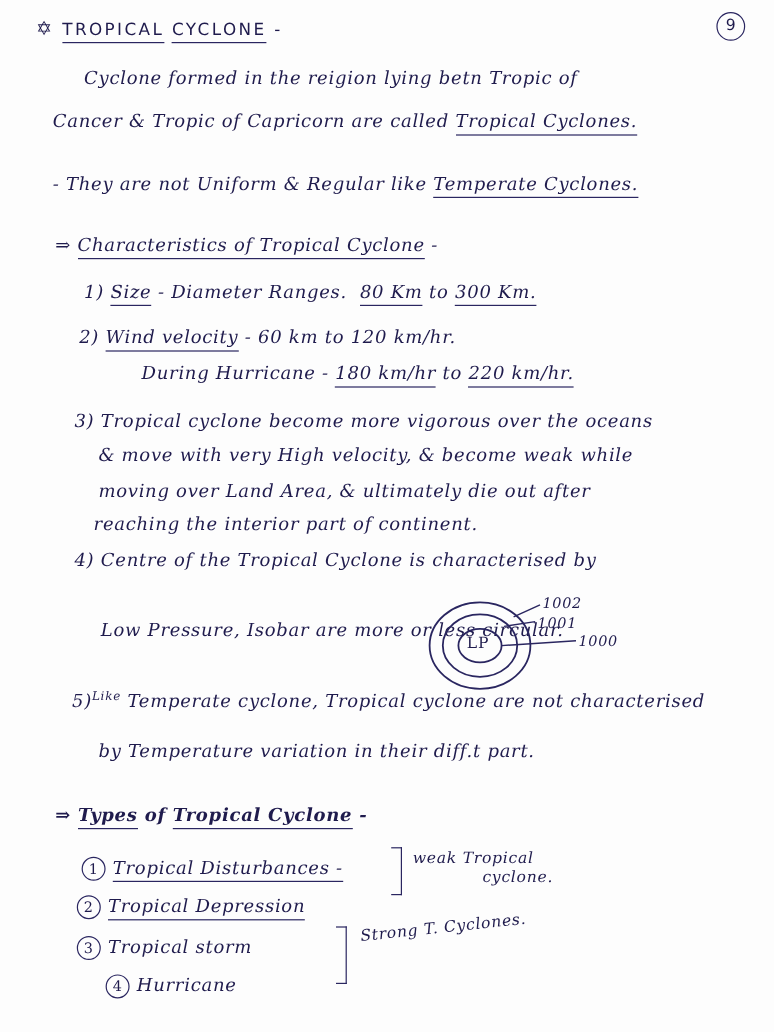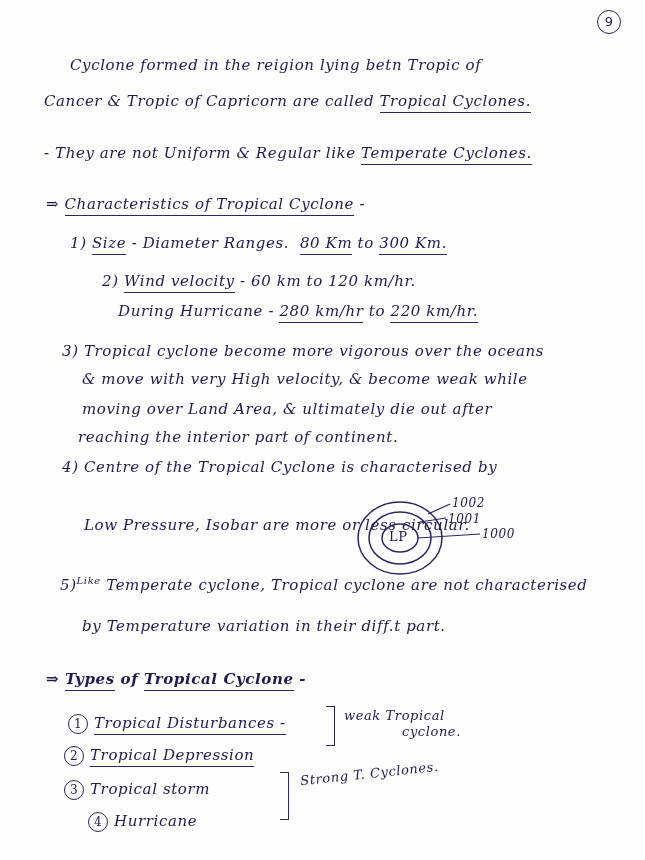--- a/index.html
+++ b/index.html
@@ -19,20 +19,26 @@
   .brace{position:absolute;border-right:1.5px solid #2a2660;border-top:1.5px solid #2a2660;border-bottom:1.5px solid #2a2660;width:8px;}
   svg{position:absolute;}
 </style>
 </head>
 <body>
 
 <div class="page">
 
   <div class="pgnum">9</div>
 
+  <div class="ln title" style="left:30px;top:14px;">
+    <span class="star">✡</span>
+    <span class="u">TROPICAL</span>
+    <span class="u">CYCLONE</span>
+    <span>-</span>
+  </div>
 
   <div class="ln" style="left:70px;top:56px;">Cyclone formed in the reigion lying betn Tropic of</div>
   <div class="ln" style="left:44px;top:92px;">
     <span>Cancer &amp; Tropic of Capricorn are called</span>
     <span class="u">Tropical Cyclones.</span>
   </div>
   <div class="ln" style="left:44px;top:132px;margin-top:12px;">
     <span>- They are not Uniform &amp; Regular like</span>
     <span class="u">Temperate Cyclones.</span>
   </div>
@@ -45,28 +51,28 @@
 
   <div class="ln" style="left:70px;top:234px;">
     <span>1)</span>
     <span class="u">Size</span>
     <span>- Diameter Ranges.</span>&nbsp;
     <span class="u">80 Km</span>
     <span>to</span>
     <span class="u">300 Km.</span>
   </div>
 
-  <div class="ln" style="left:66px;top:272px;margin-left:36px;">
+  <div class="ln" style="left:66px;top:272px;">
     <span>2)</span>
     <span class="u">Wind velocity</span>
     <span>-   60 km  to  120 km/hr.</span>
   </div>
   <div class="ln" style="left:118px;top:302px;">
     <span>During  Hurricane  -</span>
-    <span class="u">280 km/hr</span>
+    <span class="u">180 km/hr</span>
     <span>to</span>
     <span class="u">220 km/hr.</span>
   </div>
 
   <div class="ln" style="left:62px;top:342px;">
     <span>3)</span>
     <span>Tropical cyclone become more vigorous over the oceans</span>
   </div>
   <div class="ln" style="left:82px;top:370px;">&amp; move with very High velocity, &amp; become weak while</div>
   <div class="ln" style="left:82px;top:400px;">moving over Land Area, &amp; ultimately die out after</div>

